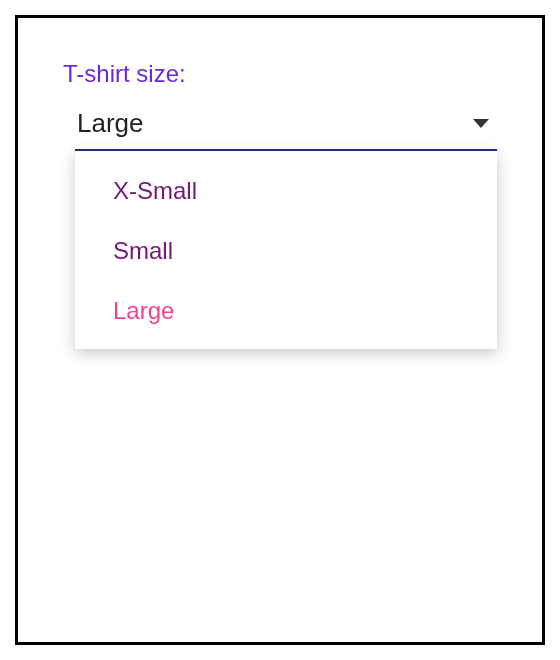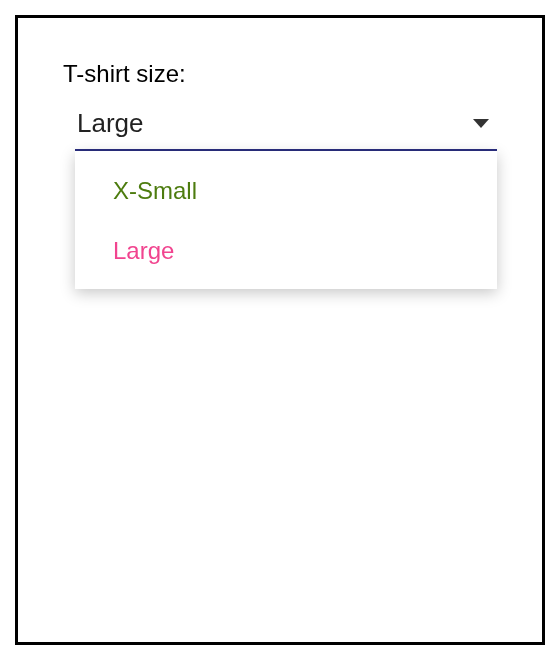--- a/index.html
+++ b/index.html
@@ -19,21 +19,21 @@
       top: 15px;
       left: 15px;
       right: 15px;
       bottom: 15px;
       border: 3px solid #000000;
       background: #ffffff;
       padding: 42px 45px;
     }
     .field-label {
       font-size: 24px;
-      color: #000000;
+      color: #6d28d9;
       margin-bottom: 14px;
       font-weight: 400;
     }
     .select-wrapper {
       position: relative;
       margin-left: 12px;
     }
     .select-control {
       display: flex;
       align-items: center;
@@ -61,21 +61,21 @@
       left: 0;
       right: 0;
       background: #ffffff;
       box-shadow: 0 4px 14px rgba(0,0,0,0.22);
       padding: 10px 0 8px 0;
       z-index: 10;
     }
     .dropdown-option {
       padding: 16px 10px 16px 38px;
       font-size: 24px;
-      color: #4d7c0f;
+      color: #701a75;
       cursor: pointer;
       font-weight: 400;
     }
     .dropdown-option.selected {
       color: #f1448f;
     }
   </style>
 </head>
 <body>
 
@@ -83,16 +83,17 @@
   <div class="field-label">T-shirt size:</div>
 
   <div class="select-wrapper">
     <div class="select-control">
       <span class="select-value">Large</span>
       <span class="caret"></span>
     </div>
 
     <div class="dropdown-panel">
       <div class="dropdown-option">X-Small</div>
+      <div class="dropdown-option">Small</div>
       <div class="dropdown-option selected">Large</div>
     </div>
   </div>
 </div>
 
 </body></html>

